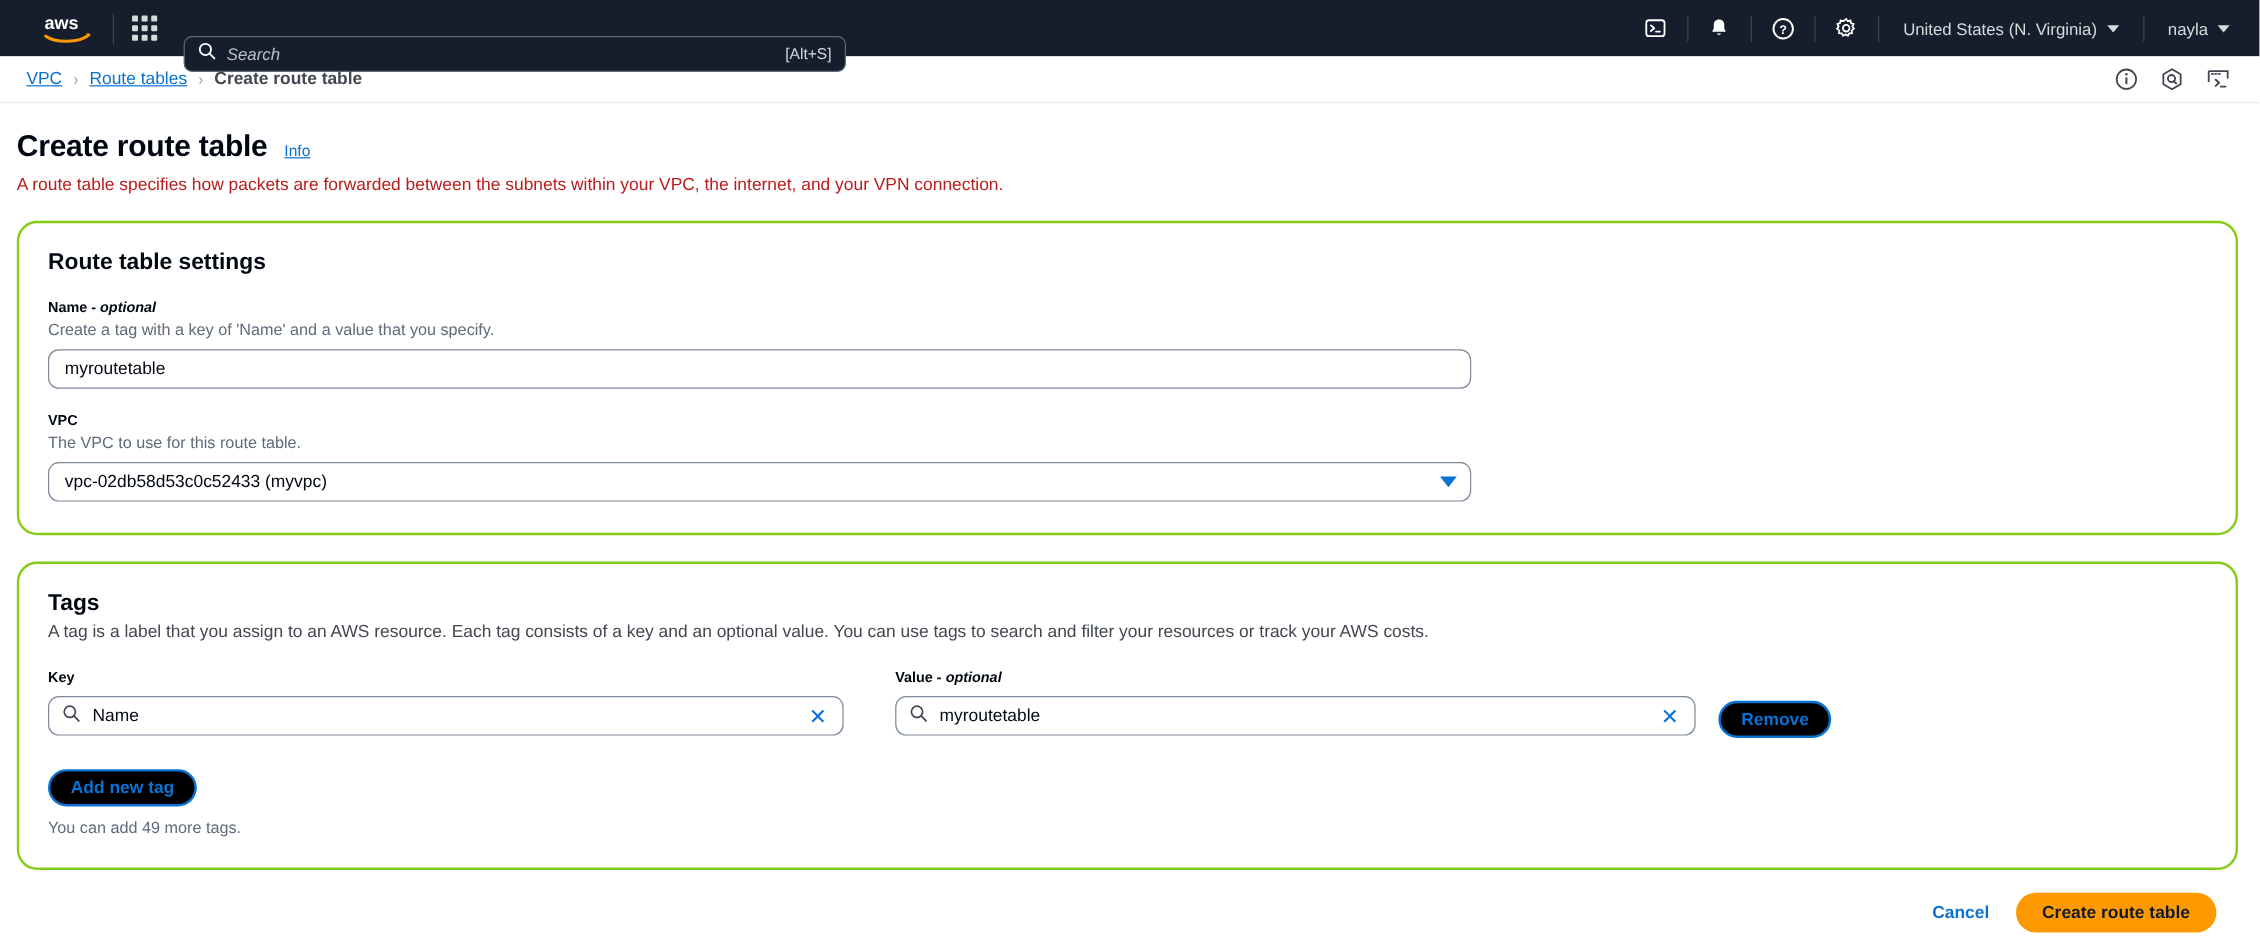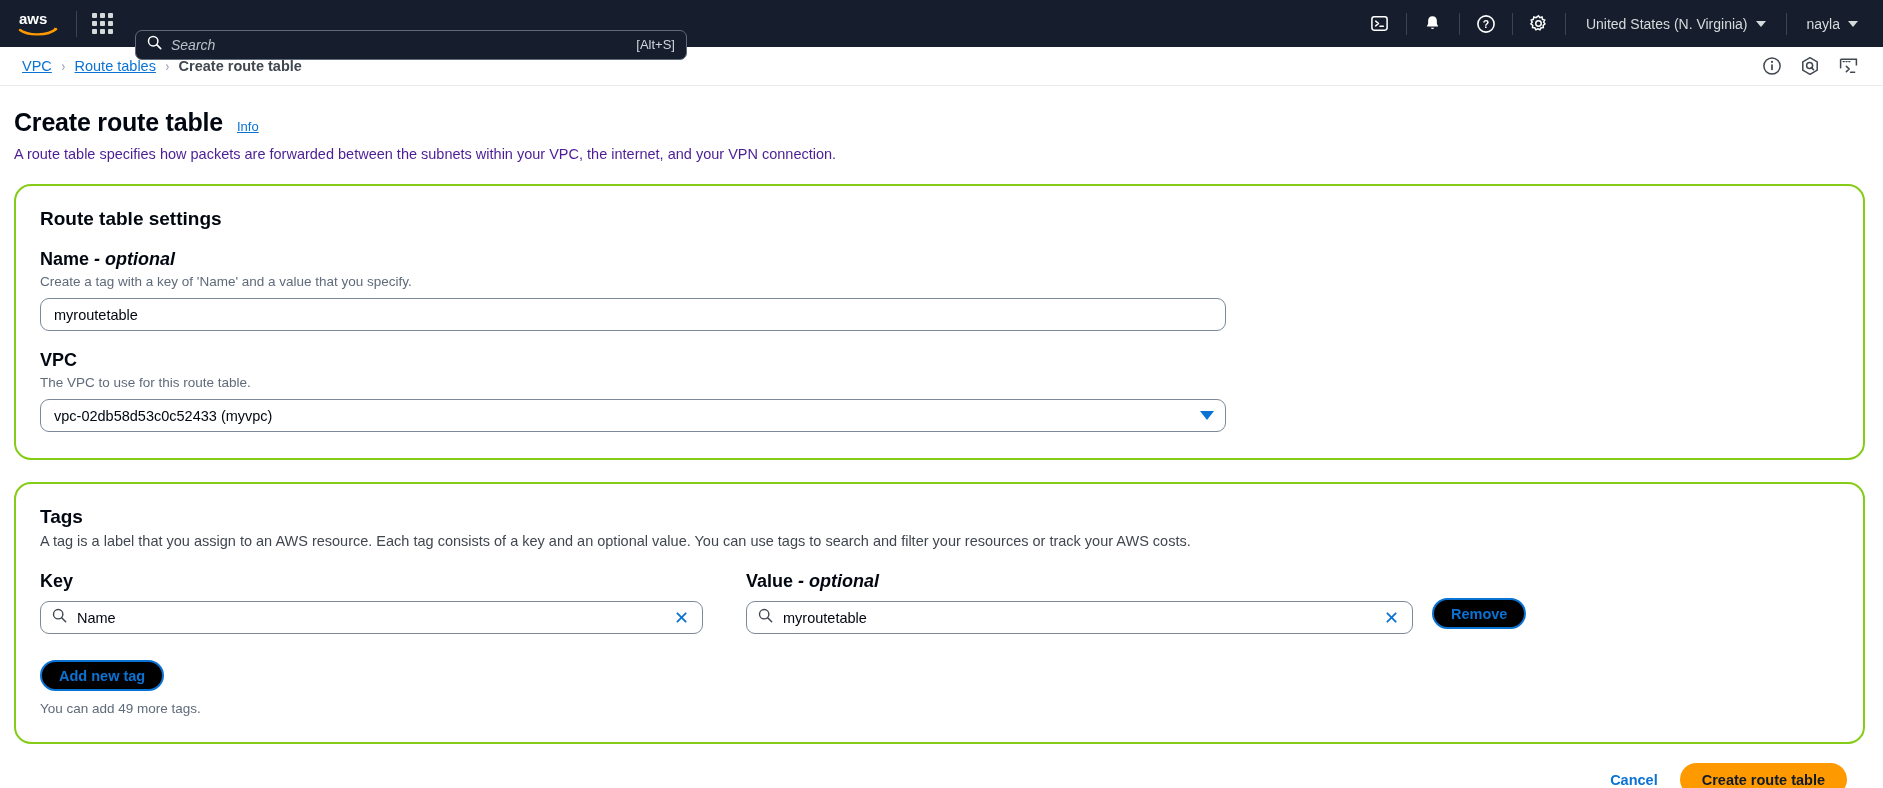--- a/index.html
+++ b/index.html
@@ -12,21 +12,21 @@
     overflow: hidden;
     color: #16191f;
   }
 
   
   .topnav {
     height: 47px;
     background: #161e2d;
     display: flex;
     align-items: center;
-    padding: 0 14px 0 18px;
+    padding: 0 14px 0 36px;
   }
   .aws-logo {
     width: 44px;
     height: 30px;
     position: relative;
     flex: 0 0 auto;
     margin-right: 4px;
   }
   .aws-logo svg { display: block; }
 
@@ -167,21 +167,21 @@
   }
   .info-link {
     color: #0972d3;
     font-size: 13px;
     text-decoration: underline;
     cursor: pointer;
     font-weight: normal;
   }
   .page-desc {
     font-size: 14.5px;
-    color: #4c1d95;
+    color: #b91c1c;
     margin-top: 9px;
     margin-bottom: 0;
   }
 
   
   .card {
     background: #ffffff;
     border: 2px solid #84cc16;
     border-radius: 17px;
     margin-top: 22px;
@@ -194,21 +194,21 @@
     margin-bottom: 19px;
   }
   .card h2.tight { margin-bottom: 5px; }
   .card-desc {
     font-size: 14.5px;
     color: #414750;
     margin-bottom: 22px;
   }
 
   .field-label {
-    font-size: 18px;
+    font-size: 12px;
     font-weight: bold;
     color: #000711;
   }
   .field-label .opt {
     font-weight: bold;
     font-style: italic;
   }
   .field-hint {
     font-size: 13.5px;
     color: #5f6b7a;

